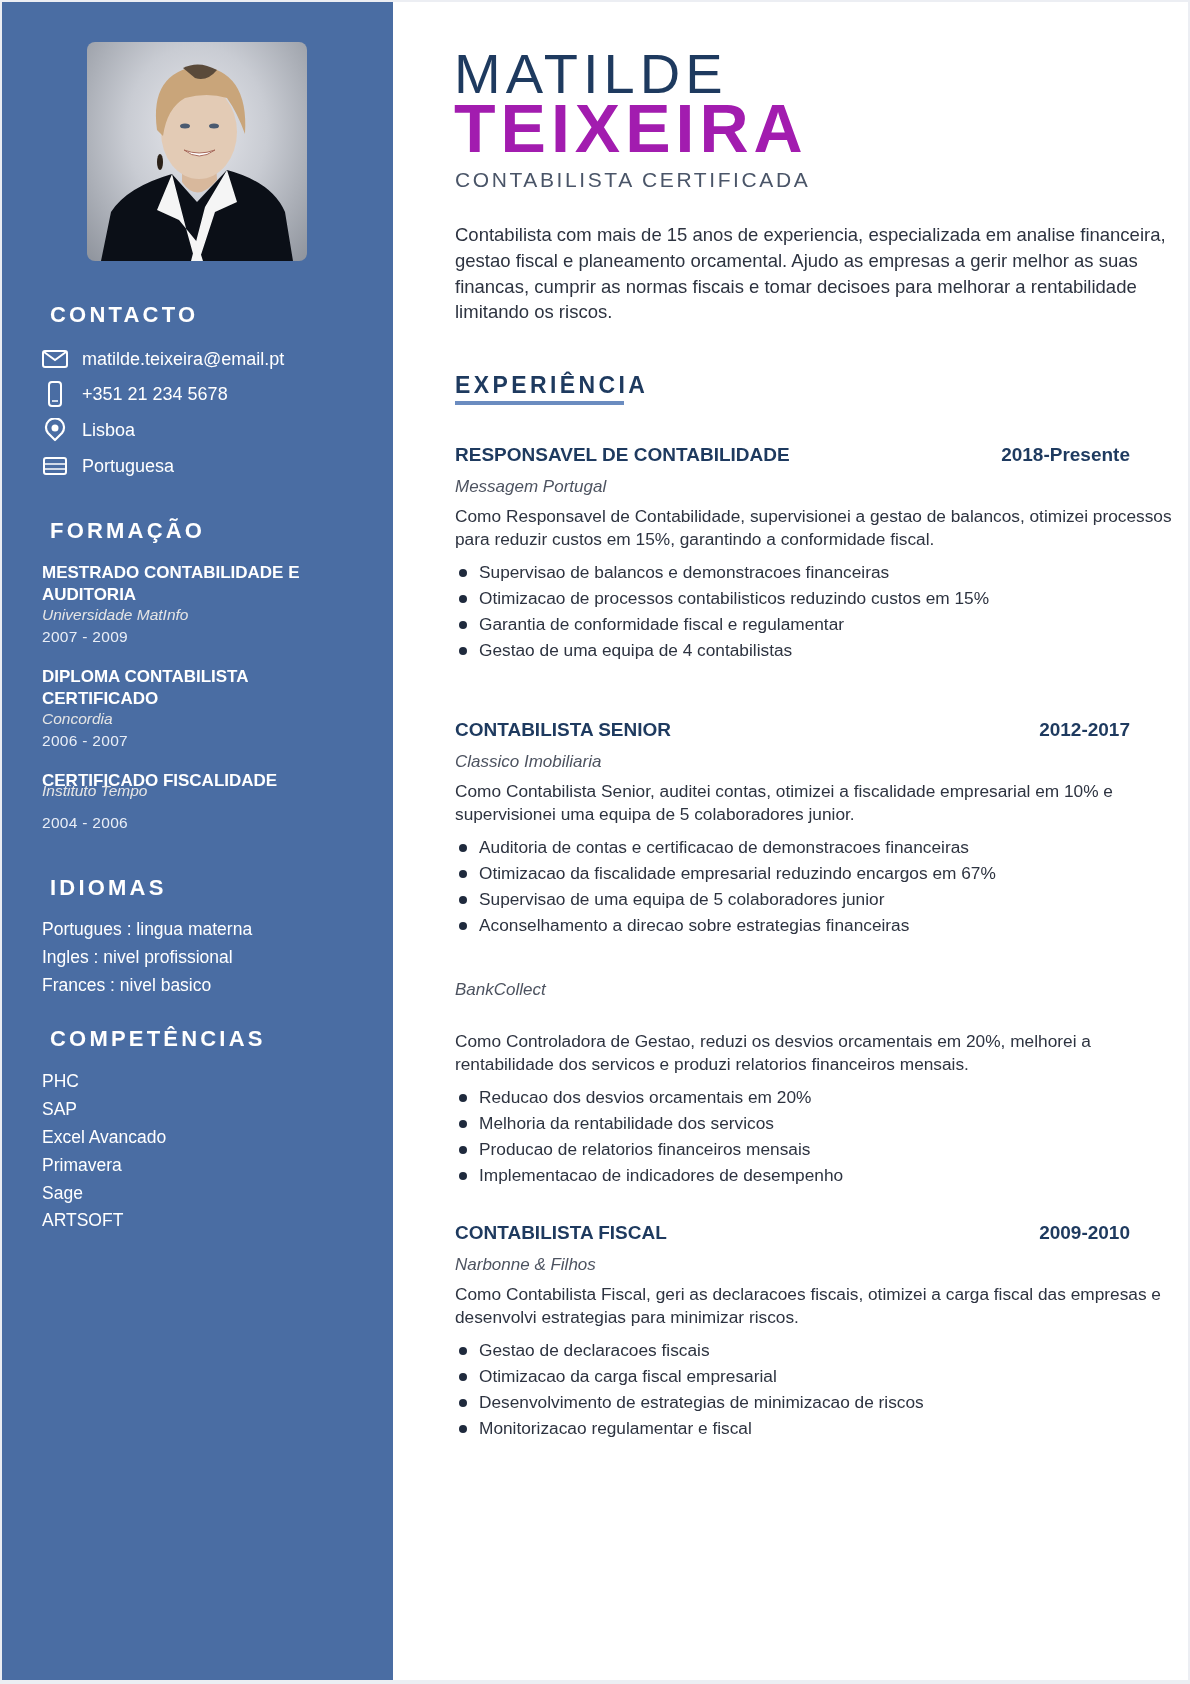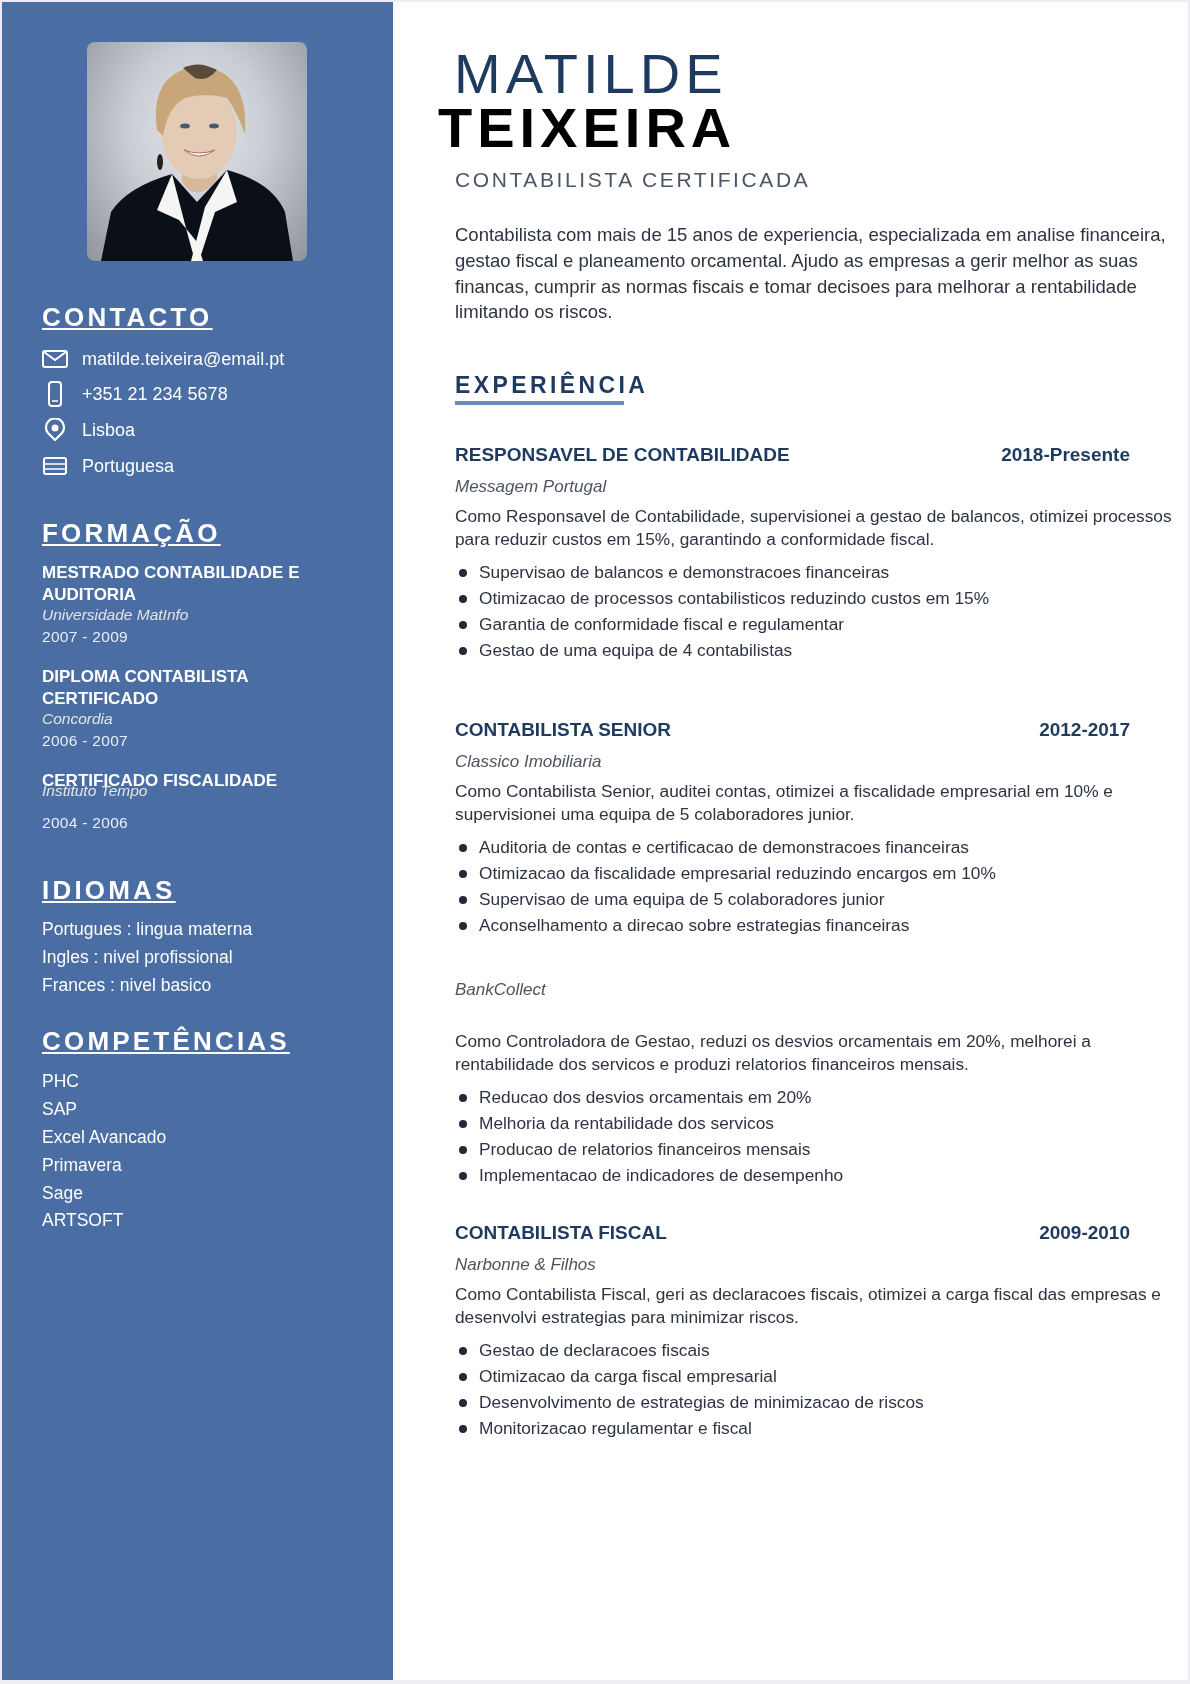--- a/index.html
+++ b/index.html
@@ -13,32 +13,32 @@
     position: absolute; left: 0; top: 0; width: 391px; height: 1678px;
     background: #4a6da3; color: #ffffff;
   }
   .photo {
     position: absolute; left: 85px; top: 40px; width: 220px; height: 219px;
     border-radius: 8px; overflow: hidden;
     background: radial-gradient(ellipse at 50% 40%, #e6e7ec 0%, #c9ccd3 45%, #8e939c 100%);
   }
   .abs { position: absolute; white-space: nowrap; }
   .side-h {
-    left: 40px; font-size: 26px; font-weight: 700; letter-spacing: 3.2px; color: #ffffff; text-decoration: underline;
+    left: 48px; font-size: 22px; font-weight: 700; letter-spacing: 3.2px; color: #ffffff;
   }
   .contact-row { left: 40px; height: 26px; display: flex; align-items: center; }
   .contact-row .ico { width: 26px; height: 26px; display: inline-flex; align-items: center; justify-content: center; margin-right: 14px; }
   .contact-row .txt { font-size: 18px; color: #ffffff; }
   .edu-title { left: 40px; font-size: 17px; font-weight: 700; color: #ffffff; line-height: 22px; white-space: normal; width: 300px; }
   .edu-school { left: 40px; font-size: 15.5px; font-style: italic; color: #e5e5e5; }
   .edu-years { left: 40px; font-size: 15.5px; color: #e9eef7; letter-spacing: 0.3px; }
   .side-item { left: 40px; font-size: 17.5px; color: #ffffff; }
 
   .name1 { left: 452px; top: 42px; font-size: 56px; font-weight: 400; letter-spacing: 5px; color: #1e3a5f; line-height: 60px; }
-  .name2 { left: 436px; top: 96px; font-size: 56px; font-weight: 700; letter-spacing: 5px; color: #000000; line-height: 60px; }
+  .name2 { left: 452px; top: 96px; font-size: 68px; font-weight: 700; letter-spacing: 5px; color: #a21caf; line-height: 60px; }
   .role { left: 453px; top: 166px; font-size: 21px; letter-spacing: 2.6px; color: #4a5568; }
   .summary { left: 453px; top: 220px; width: 720px; font-size: 18.5px; line-height: 25.8px; color: #2d3340; white-space: normal; }
   .exp-h { left: 453px; top: 370px; font-size: 23px; font-weight: 700; letter-spacing: 3.4px; color: #1e3a5f; }
   .exp-line { left: 453px; top: 399px; width: 169px; height: 4px; background: #6b8cc0; }
 
   .job { position: absolute; left: 453px; width: 675px; }
   .job-head { display: flex; justify-content: space-between; align-items: center; height: 24px; }
   .job-title { font-size: 19px; font-weight: 700; color: #1e3a5f; }
   .job-date { font-size: 19px; font-weight: 700; color: #1e3a5f; }
   .job-company { margin-top: 8px; font-size: 17px; font-style: italic; color: #4d5360; height: 24px; line-height: 24px; }
@@ -170,21 +170,21 @@
 
   <div class="job" style="top:716px;">
     <div class="job-head">
       <span class="job-title">CONTABILISTA SENIOR</span>
       <span class="job-date">2012-2017</span>
     </div>
     <div class="job-company">Classico Imobiliaria</div>
     <p class="job-desc">Como Contabilista Senior, auditei contas, otimizei a fiscalidade empresarial em 10% e supervisionei uma equipa de 5 colaboradores junior.</p>
     <ul class="job-bullets">
       <li><span class="dot"></span><span>Auditoria de contas e certificacao de demonstracoes financeiras</span></li>
-      <li><span class="dot"></span><span>Otimizacao da fiscalidade empresarial reduzindo encargos em 10%</span></li>
+      <li><span class="dot"></span><span>Otimizacao da fiscalidade empresarial reduzindo encargos em 67%</span></li>
       <li><span class="dot"></span><span>Supervisao de uma equipa de 5 colaboradores junior</span></li>
       <li><span class="dot"></span><span>Aconselhamento a direcao sobre estrategias financeiras</span></li>
     </ul>
   </div>
 
   <div class="job" style="top:968px;">
     <div class="job-company">BankCollect</div>
     <p class="job-desc" style="width:725px;margin-top:28px;">Como Controladora de Gestao, reduzi os desvios orcamentais em 20%, melhorei a rentabilidade dos servicos e produzi relatorios financeiros mensais.</p>
     <ul class="job-bullets">
       <li><span class="dot"></span><span>Reducao dos desvios orcamentais em 20%</span></li>

